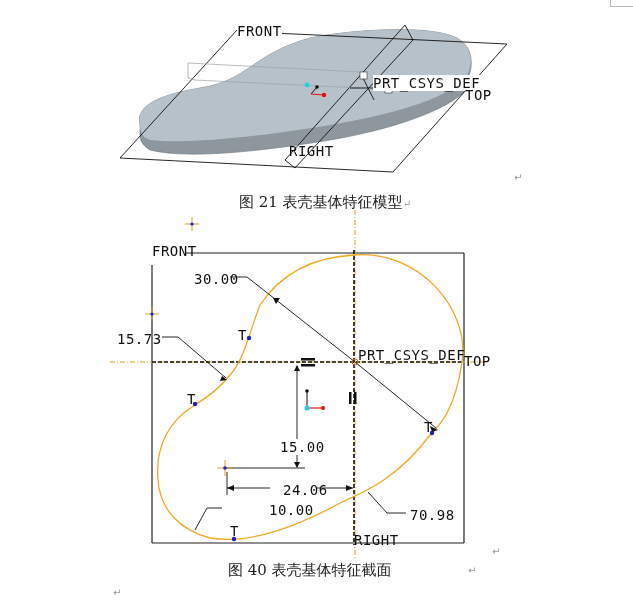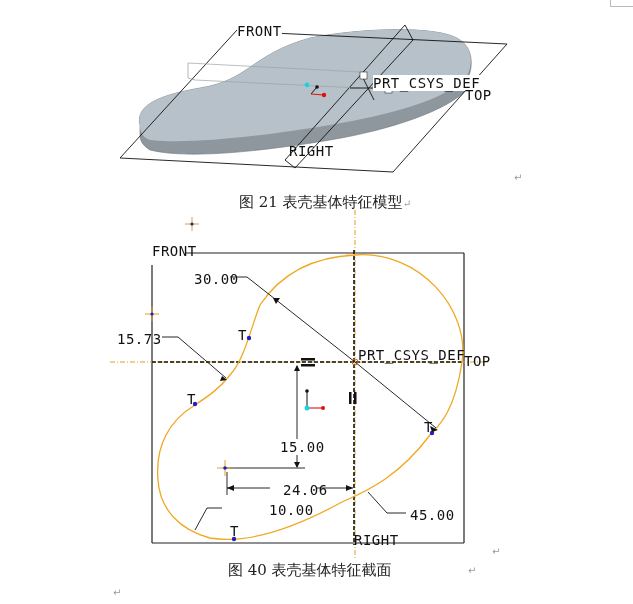--- a/index.html
+++ b/index.html
@@ -131,21 +131,21 @@
   <span class="abs lbl" style="left:42px;top:33px;">FRONT</span>
   <span class="abs lbl" style="left:248px;top:137px;">PRT_CSYS_DEF</span>
   <span class="abs lbl" style="left:354px;top:143px;">TOP</span>
   <span class="abs lbl" style="left:244px;top:322px;">RIGHT</span>
 
   <span class="abs lbl" style="left:76px;top:61px;margin-left:8px;">30.00</span>
   <span class="abs lbl" style="left:7px;top:121px;">15.73</span>
   <span class="abs lbl" style="left:170px;top:197px;background:#fff;margin-top:32px;">15.00</span>
   <span class="abs lbl" style="left:173px;top:272px;">24.06</span>
   <span class="abs lbl" style="left:123px;top:292px;margin-left:36px;">10.00</span>
-  <span class="abs lbl" style="left:300px;top:297px;">45.00</span>
+  <span class="abs lbl" style="left:300px;top:297px;">70.98</span>
 
   <span class="abs lbl" style="left:128px;top:117px;">T</span>
   <span class="abs lbl" style="left:77px;top:181px;">T</span>
   <span class="abs lbl" style="left:314px;top:209px;">T</span>
   <span class="abs lbl" style="left:120px;top:313px;">T</span>
 </div>
 
 <span class="abs mark" style="left:492px;top:546px;">↵</span>
 
 <div class="abs caption" style="left:228px;top:561px;">

